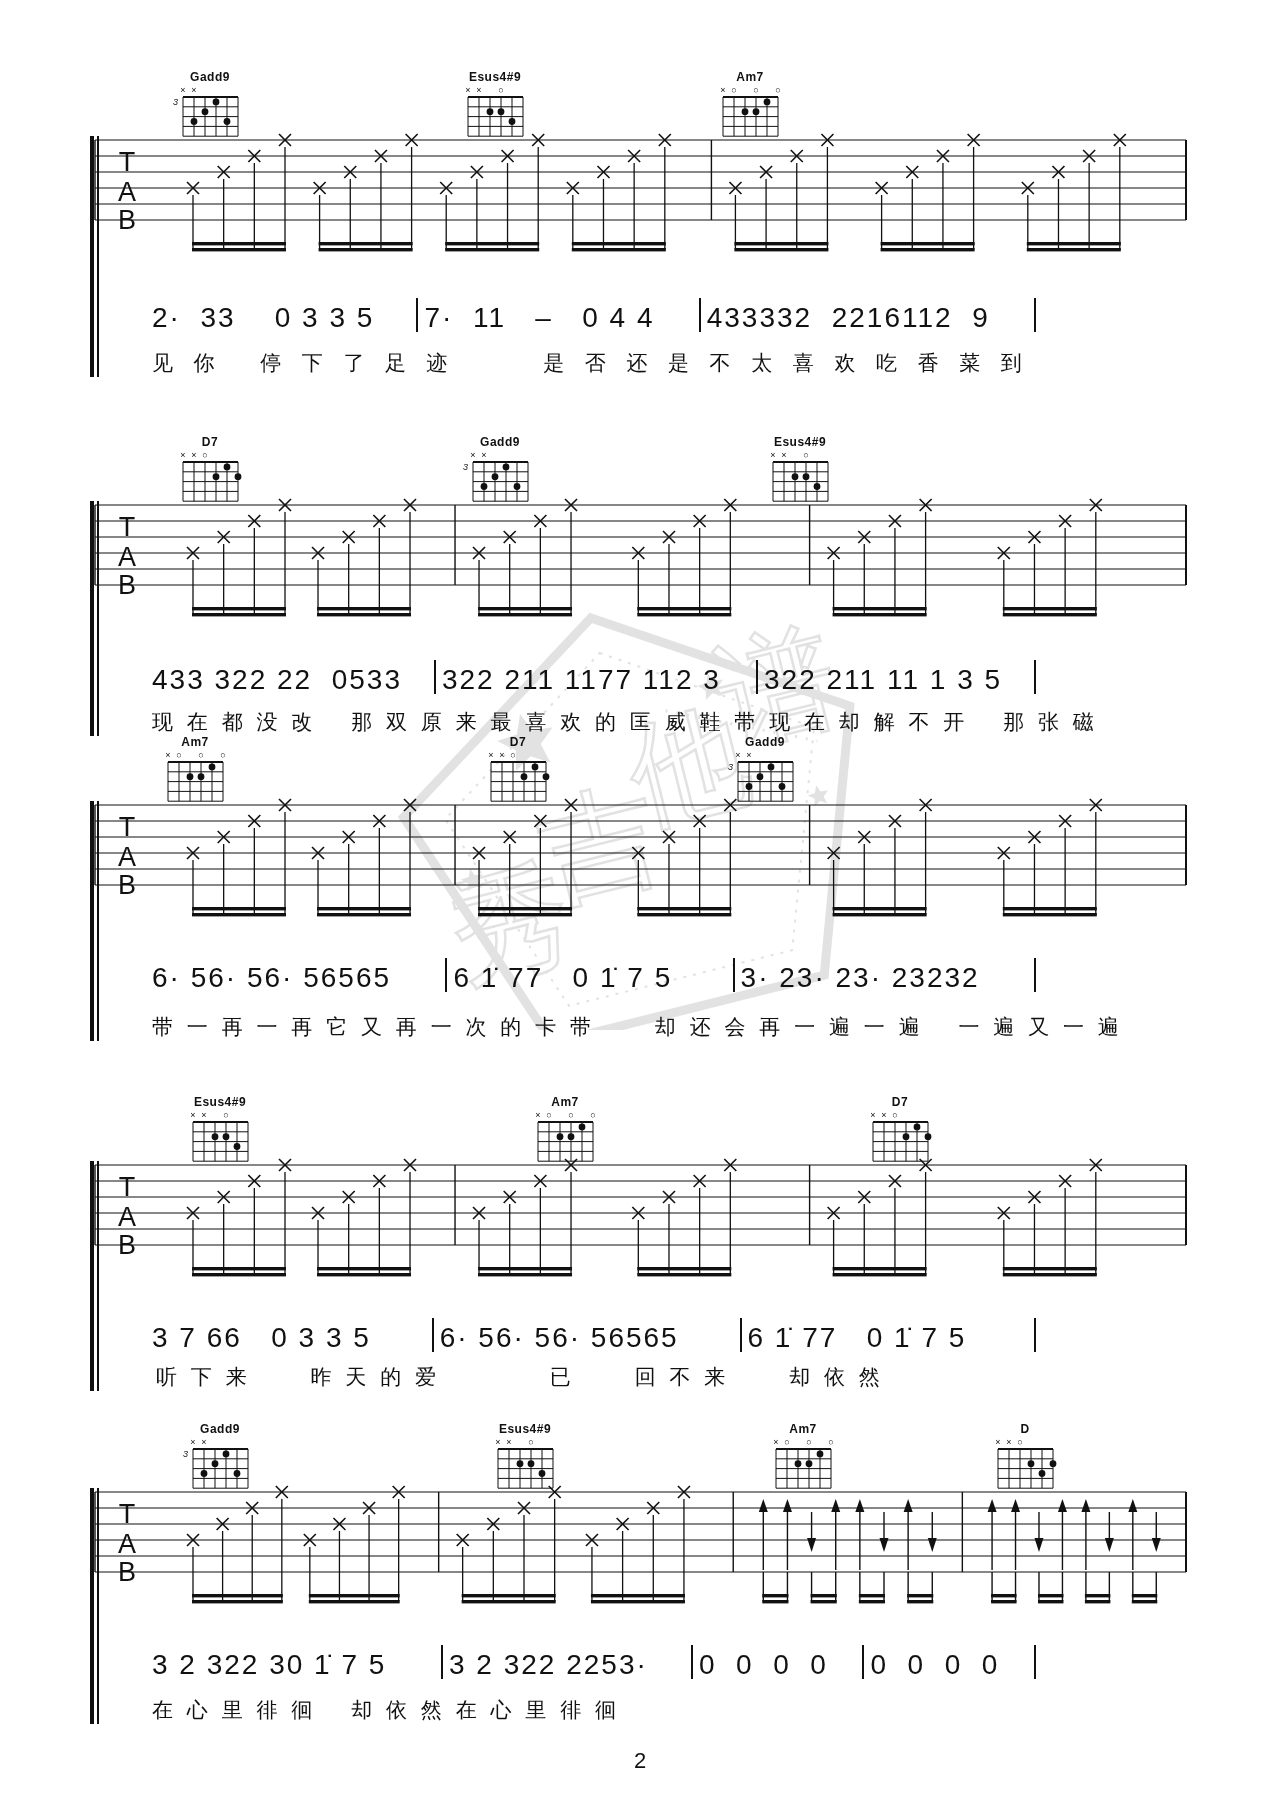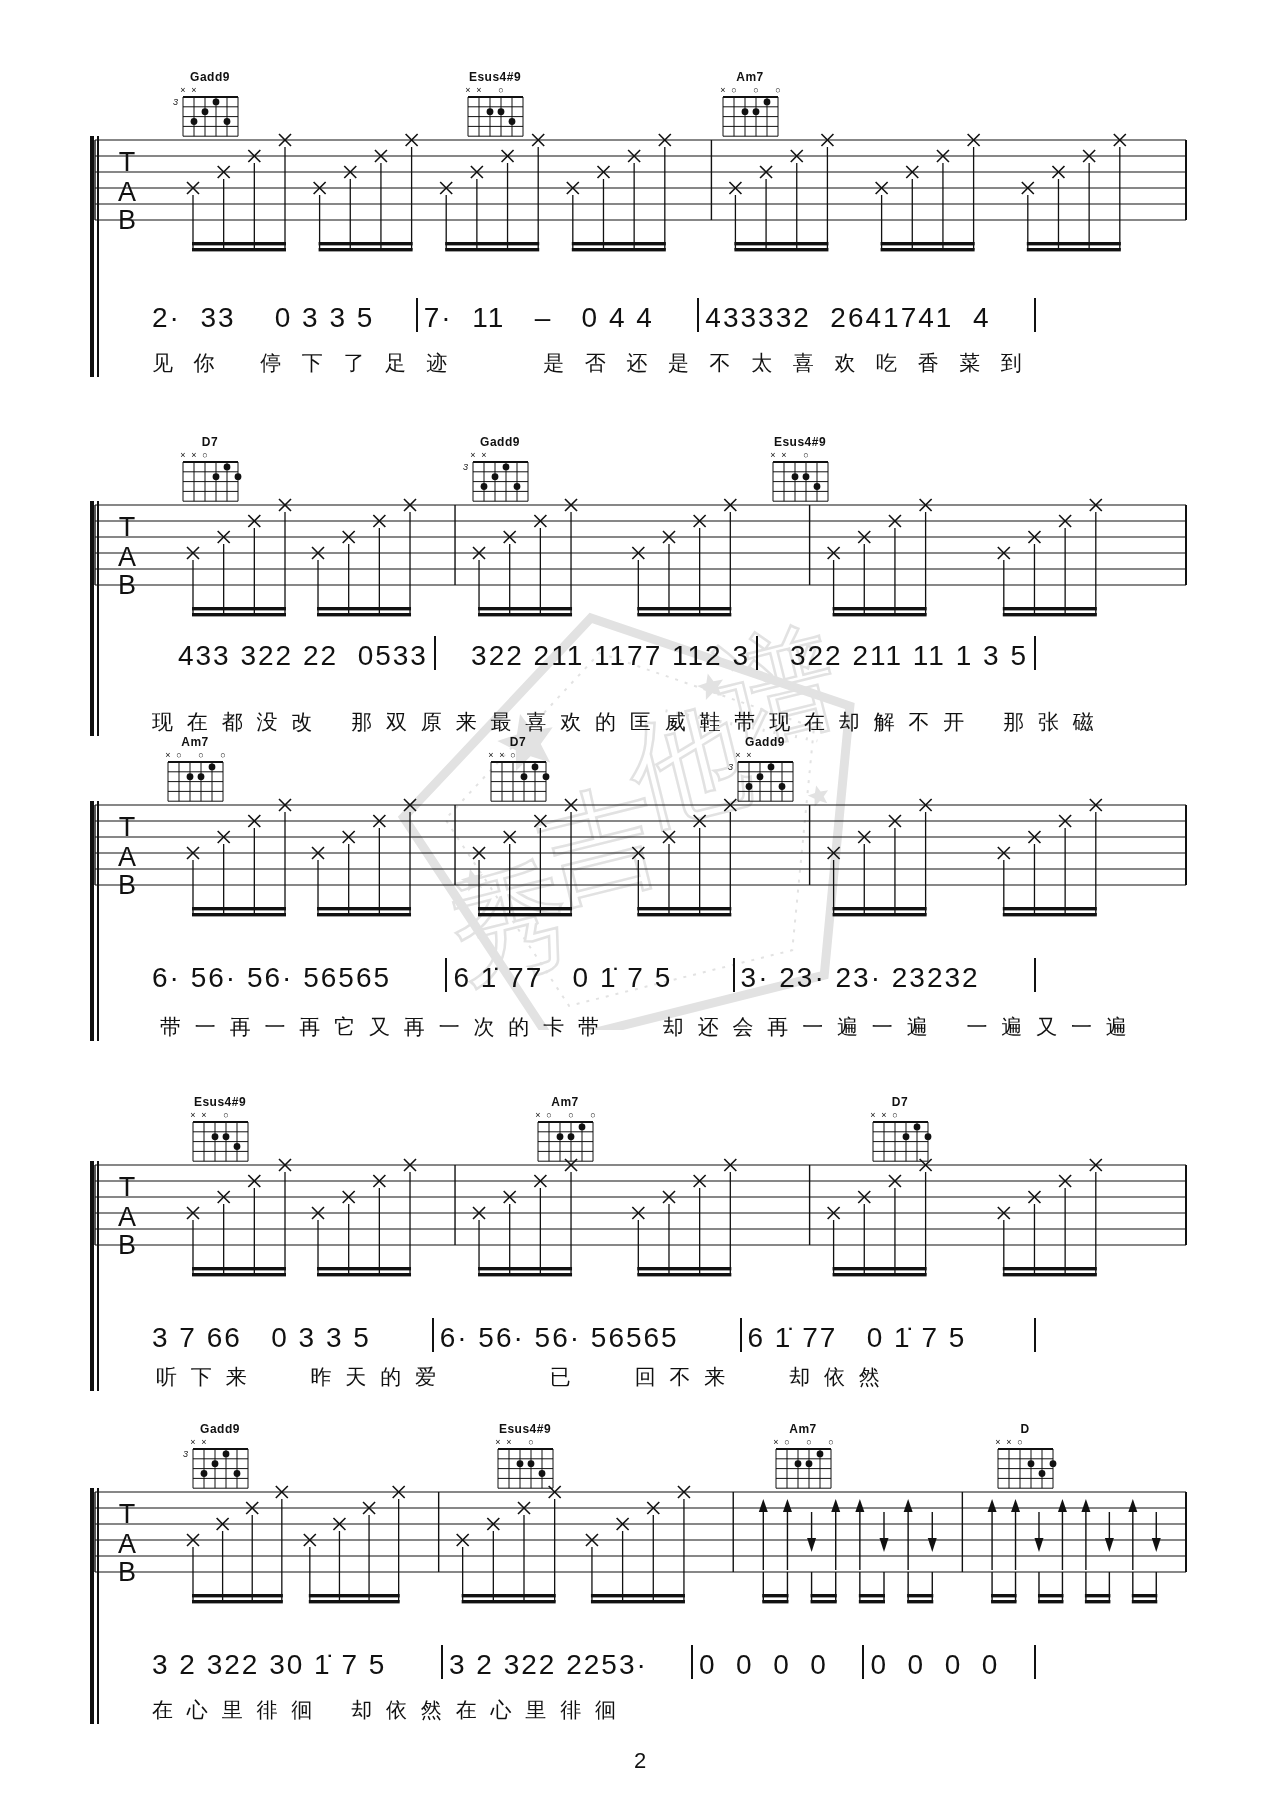--- a/index.html
+++ b/index.html
@@ -212,21 +212,21 @@
             <line x1="971.4716666666667" y1="49" x2="971.4716666666667" y2="120" stroke="#111111" stroke-width="1.3"></line>
             <line x1="996.1383333333334" y1="20" x2="1008.1383333333334" y2="32" stroke="#111111" stroke-width="1.6"></line>
             <line x1="996.1383333333334" y1="32" x2="1008.1383333333334" y2="20" stroke="#111111" stroke-width="1.6"></line>
             <line x1="1002.1383333333334" y1="33" x2="1002.1383333333334" y2="120" stroke="#111111" stroke-width="1.3"></line>
             <line x1="1026.805" y1="4" x2="1038.805" y2="16" stroke="#111111" stroke-width="1.6"></line>
             <line x1="1026.805" y1="16" x2="1038.805" y2="4" stroke="#111111" stroke-width="1.6"></line>
             <line x1="1032.805" y1="17" x2="1032.805" y2="120" stroke="#111111" stroke-width="1.3"></line>
             <rect x="939.8050000000001" y="112" width="94" height="3.4" fill="#111111"></rect>
             <rect x="939.8050000000001" y="118" width="94" height="3.4" fill="#111111"></rect>
           </svg></div>
-        <div class="melody" style="left:152px;top:298px;width:890px;"><span class="m" style="flex-grow: 17;">2·  33    0 3 3 5</span><div class="bar"></div><span class="m" style="flex-grow: 18;">7·  11   –   0 4 4</span><div class="bar"></div><span class="m" style="flex-grow: 18;">433332  2641741  4</span><div class="bar"></div></div>
+        <div class="melody" style="left:152px;top:298px;width:890px;"><span class="m" style="flex-grow: 17;">2·  33    0 3 3 5</span><div class="bar"></div><span class="m" style="flex-grow: 18;">7·  11   –   0 4 4</span><div class="bar"></div><span class="m" style="flex-grow: 18;">433332  2216112  9</span><div class="bar"></div></div>
         <div class="lyrics" style="left:152px;top:349px;width:980px;font-family:Liberation Mono, monospace;">见 你　 停 下 了 足 迹　　　 是 否 还 是 不 太 喜 欢 吃 香 菜 到</div>
       </div>
       <div>
         <div class="chord" style="left:167px;top:435px;">
           <div class="clabel">D7</div>
           <div><svg width="79" height="56" viewBox="0 0 79 56">
               <line x1="12" y1="13" x2="12" y2="52.2" stroke="#111111" stroke-width="1"></line>
               <line x1="23" y1="13" x2="23" y2="52.2" stroke="#111111" stroke-width="1"></line>
               <line x1="34" y1="13" x2="34" y2="52.2" stroke="#111111" stroke-width="1"></line>
               <line x1="45" y1="13" x2="45" y2="52.2" stroke="#111111" stroke-width="1"></line>
@@ -383,21 +383,21 @@
             <line x1="947.4691666666666" y1="49" x2="947.4691666666666" y2="120" stroke="#111111" stroke-width="1.3"></line>
             <line x1="972.1358333333334" y1="20" x2="984.1358333333334" y2="32" stroke="#111111" stroke-width="1.6"></line>
             <line x1="972.1358333333334" y1="32" x2="984.1358333333334" y2="20" stroke="#111111" stroke-width="1.6"></line>
             <line x1="978.1358333333334" y1="33" x2="978.1358333333334" y2="120" stroke="#111111" stroke-width="1.3"></line>
             <line x1="1002.8025" y1="4" x2="1014.8025" y2="16" stroke="#111111" stroke-width="1.6"></line>
             <line x1="1002.8025" y1="16" x2="1014.8025" y2="4" stroke="#111111" stroke-width="1.6"></line>
             <line x1="1008.8025" y1="17" x2="1008.8025" y2="120" stroke="#111111" stroke-width="1.3"></line>
             <rect x="915.8025" y="112" width="94" height="3.4" fill="#111111"></rect>
             <rect x="915.8025" y="118" width="94" height="3.4" fill="#111111"></rect>
           </svg></div>
-        <div class="melody" style="left:152px;top:636px;width:890px;text-align:right;"><span class="m" style="flex-grow: 16;">433 322 22  0533</span><div class="bar"></div><span class="m" style="flex-grow: 18;">322 211 1177 112 3</span><div class="bar"></div><span class="m" style="flex-grow: 16;">322 211 11 1 3 5</span><div class="bar"></div></div>
+        <div class="melody" style="left:152px;top:660px;width:890px;"><span class="m" style="flex-grow: 16;">433 322 22  0533</span><div class="bar"></div><span class="m" style="flex-grow: 18;">322 211 1177 112 3</span><div class="bar"></div><span class="m" style="flex-grow: 16;">322 211 11 1 3 5</span><div class="bar"></div></div>
         <div class="lyrics" style="left:152px;top:708px;width:980px;">现 在 都 没 改　 那 双 原 来 最 喜 欢 的 匡 威 鞋 带 现 在 却 解 不 开　 那 张 磁</div>
       </div>
       <div>
         <div class="chord" style="left:152px;top:735px;">
           <div class="clabel">Am7</div>
           <div><svg width="79" height="56" viewBox="0 0 79 56">
               <line x1="12" y1="13" x2="12" y2="52.2" stroke="#111111" stroke-width="1"></line>
               <line x1="23" y1="13" x2="23" y2="52.2" stroke="#111111" stroke-width="1"></line>
               <line x1="34" y1="13" x2="34" y2="52.2" stroke="#111111" stroke-width="1"></line>
               <line x1="45" y1="13" x2="45" y2="52.2" stroke="#111111" stroke-width="1"></line>
@@ -556,21 +556,21 @@
             <line x1="972.1358333333334" y1="20" x2="984.1358333333334" y2="32" stroke="#111111" stroke-width="1.6"></line>
             <line x1="972.1358333333334" y1="32" x2="984.1358333333334" y2="20" stroke="#111111" stroke-width="1.6"></line>
             <line x1="978.1358333333334" y1="33" x2="978.1358333333334" y2="120" stroke="#111111" stroke-width="1.3"></line>
             <line x1="1002.8025" y1="4" x2="1014.8025" y2="16" stroke="#111111" stroke-width="1.6"></line>
             <line x1="1002.8025" y1="16" x2="1014.8025" y2="4" stroke="#111111" stroke-width="1.6"></line>
             <line x1="1008.8025" y1="17" x2="1008.8025" y2="120" stroke="#111111" stroke-width="1.3"></line>
             <rect x="915.8025" y="112" width="94" height="3.4" fill="#111111"></rect>
             <rect x="915.8025" y="118" width="94" height="3.4" fill="#111111"></rect>
           </svg></div>
         <div class="melody" style="left:152px;top:958px;width:890px;"><span class="m" style="flex-grow: 16;">6· 56· 56· 56565</span><div class="bar"></div><span class="m" style="flex-grow: 18;">6 1̇ 77   0 1̇ 7 5</span><div class="bar"></div><span class="m" style="flex-grow: 16;">3· 23· 23· 23232</span><div class="bar"></div></div>
-        <div class="lyrics" style="left:152px;top:1013px;width:980px;margin-left:8px;">带 一 再 一 再 它 又 再 一 次 的 卡 带　　 却 还 会 再 一 遍 一 遍　 一 遍 又 一 遍</div>
+        <div class="lyrics" style="left:152px;top:1013px;width:980px;">带 一 再 一 再 它 又 再 一 次 的 卡 带　　 却 还 会 再 一 遍 一 遍　 一 遍 又 一 遍</div>
       </div>
       <div>
         <div class="chord" style="left:177px;top:1095px;">
           <div class="clabel">Esus4#9</div>
           <div><svg width="79" height="56" viewBox="0 0 79 56">
               <line x1="12" y1="13" x2="12" y2="52.2" stroke="#111111" stroke-width="1"></line>
               <line x1="23" y1="13" x2="23" y2="52.2" stroke="#111111" stroke-width="1"></line>
               <line x1="34" y1="13" x2="34" y2="52.2" stroke="#111111" stroke-width="1"></line>
               <line x1="45" y1="13" x2="45" y2="52.2" stroke="#111111" stroke-width="1"></line>
               <line x1="56" y1="13" x2="56" y2="52.2" stroke="#111111" stroke-width="1"></line>

